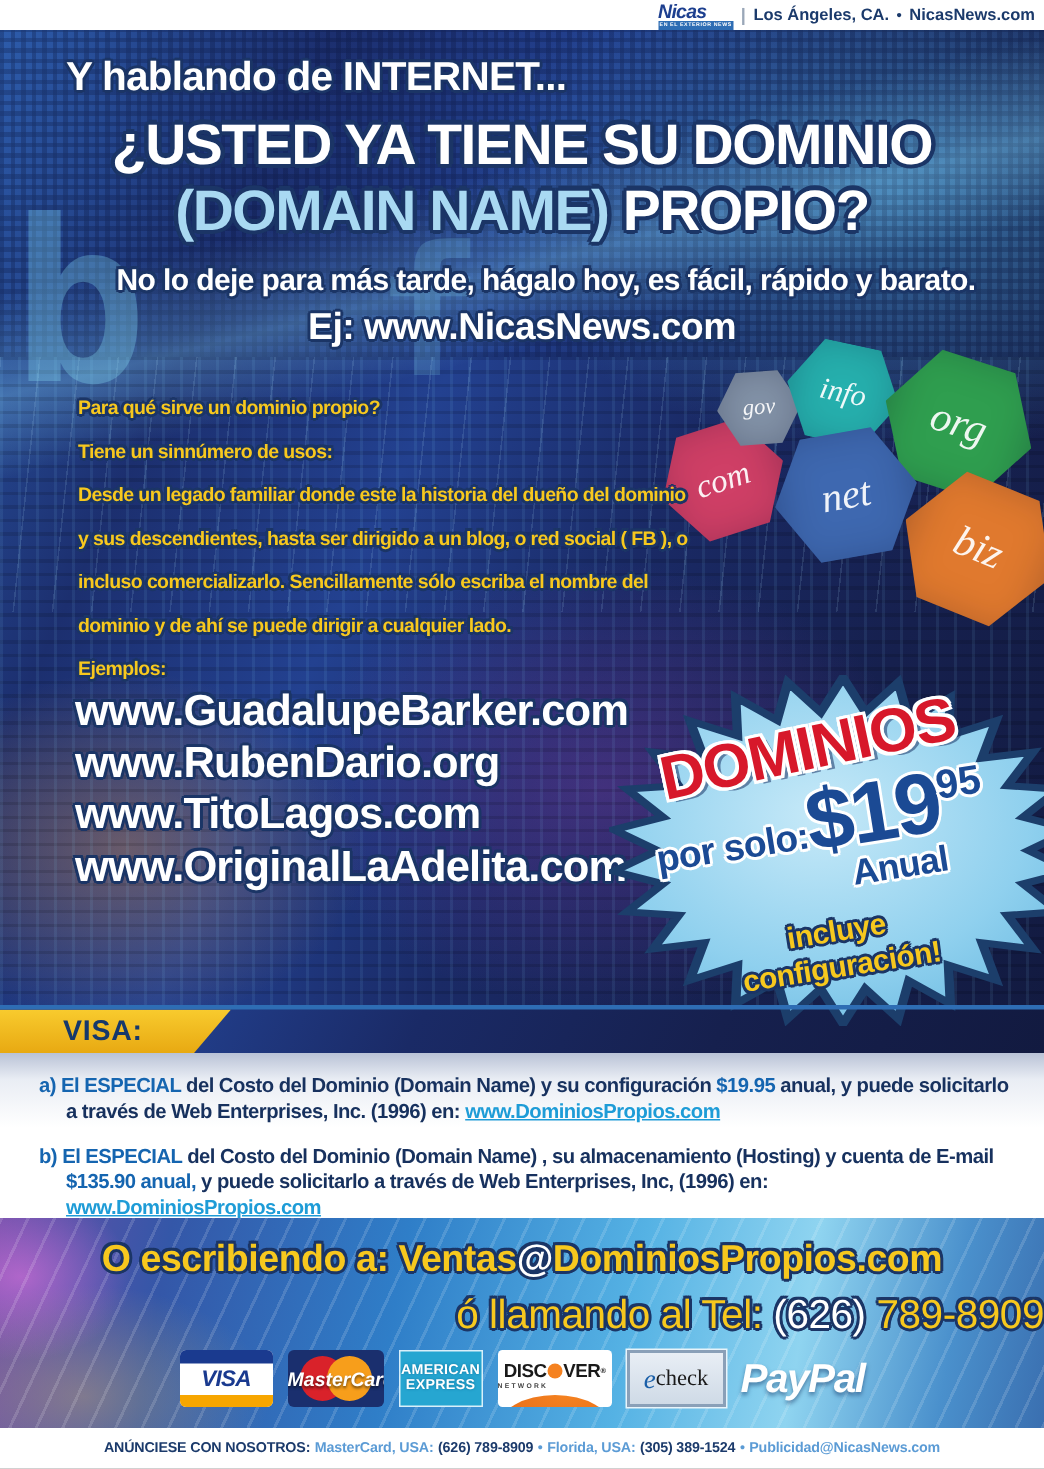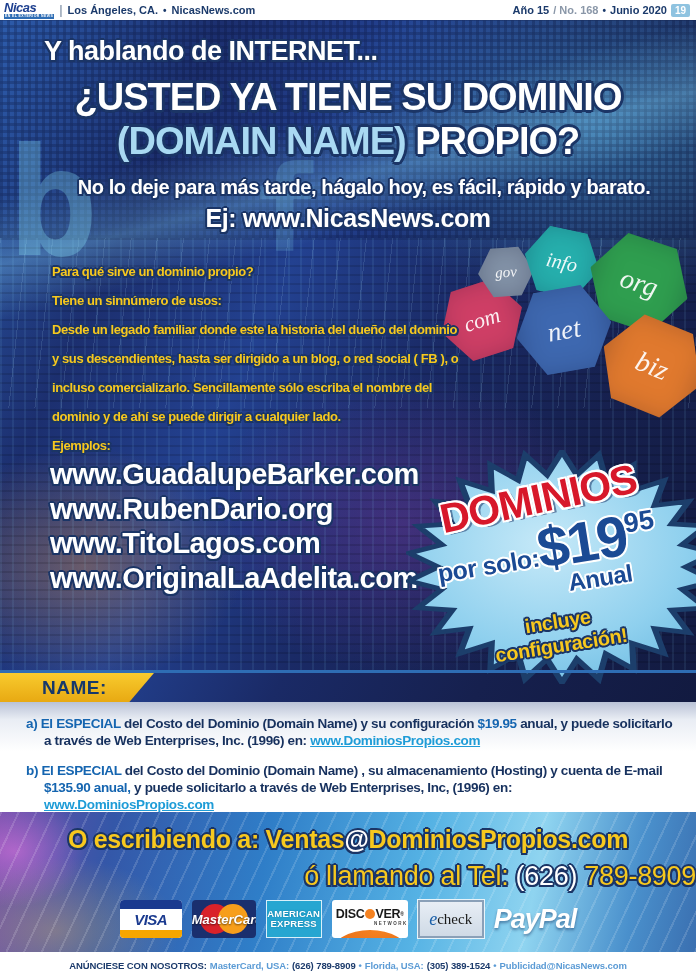--- a/index.html
+++ b/index.html
@@ -4,21 +4,21 @@
 <style>
   :root{
     --nv:#1b3566; --nv2:#16386b; --yel:#f7c81e; --red:#d7182a;
     --lb:#a9d9f2; --link:#1e9cd7; --blu:#1565b0;
   }
   *{margin:0;padding:0;box-sizing:border-box;}
   body{background:#777;font-family:"Liberation Sans",sans-serif;}
   .page{position:relative;width:696px;height:979px;background:#fff;overflow:hidden;margin:0 auto;}
 
   
-  .masthead{position:relative;height:20px;background:#fff;display:flex;justify-content:space-between;align-items:center;padding:1px 6px 1px 4px;}
+  .masthead{position:relative;height:20px;background:#fff;display:flex;justify-content:space-between;align-items:flex-end;padding:1px 6px 1px 4px;flex-direction:column;}
   .mast-left{display:flex;align-items:center;gap:5px;}
   .logo-block{display:flex;flex-direction:column;line-height:1;}
   .logo{font-style:italic;font-weight:bold;font-size:13px;color:#1d3f8f;letter-spacing:-.5px;}
   .logo-bar{background:#2e6db4;color:#fff;font-size:3.5px;font-weight:bold;text-align:center;padding:1px 1px;letter-spacing:.4px;white-space:nowrap;}
   .mast-div{color:#9aa7b8;font-size:12px;font-weight:bold;}
   .mast-city,.mast-site{color:#1b3a6b;font-weight:bold;font-size:11px;text-decoration:none;}
   .mast-dot,.mast-dot2{color:#1b3a6b;font-size:10px;font-weight:bold;}
   .mast-right{display:flex;align-items:center;gap:4px;font-size:11px;}
   .iss-b{color:#1b3a6b;font-weight:bold;}
   .iss-l{color:#8a97a8;font-weight:bold;}
@@ -114,21 +114,21 @@
   .pv-top{height:9px;background:#1a3a8f;}
   .pv-mid{flex:1;display:flex;align-items:center;justify-content:center;font-style:italic;font-weight:bold;font-size:15px;color:#1a3a8f;letter-spacing:-.5px;}
   .pv-bot{height:8px;background:#f7a600;}
   .pay-mc{position:relative;width:64px;height:38px;background:#1a2f6e;border-radius:4px;overflow:hidden;}
   .mc-red,.mc-org{position:absolute;top:4px;width:30px;height:30px;border-radius:50%;}
   .mc-red{left:8px;background:#d9222a;}
   .mc-org{right:8px;background:#f79e1b;}
   .mc-txt{position:absolute;left:0;top:12px;width:100%;text-align:left;color:#fff;font-style:italic;font-weight:bold;font-size:13px;text-shadow:0 1px 2px rgba(0,0,0,.6);}
   .pay-amex{width:56px;height:38px;background:#26a6d1;border:1px solid #d9f0fa;display:flex;flex-direction:column;align-items:center;justify-content:center;line-height:1.05;}
   .pay-amex span{color:#fff;font-weight:bold;font-size:9.5px;letter-spacing:.2px;text-shadow:0 0 2px #1577a0;}
-  .pay-disc{position:relative;width:76px;height:38px;background:#fff;border-radius:3px;overflow:hidden;text-align:right;}
+  .pay-disc{position:relative;width:76px;height:38px;background:#fff;border-radius:3px;overflow:hidden;text-align:left;}
   .disc-row{margin-top:7px;font-weight:bold;font-size:12.5px;color:#1a1a1a;letter-spacing:-.3px;display:flex;justify-content:center;align-items:center;}
   .disc-o{display:inline-block;width:10px;height:10px;border-radius:50%;background:#f58220;margin:0 .5px;}
   .disc-reg{font-size:5px;vertical-align:top;}
   .disc-sub{font-size:4.5px;font-weight:bold;color:#444;letter-spacing:1.5px;}
   .disc-swoosh{position:absolute;left:0;bottom:-14px;width:100%;height:22px;background:radial-gradient(ellipse at 60% 0%,#f58220 0%,#e8701a 70%,transparent 71%);border-radius:50% 50% 0 0/100% 100% 0 0;}
   .pay-echeck{width:66px;height:38px;background:linear-gradient(180deg,#e8eef5,#cfdae6);border:2px solid #8aa0b8;box-shadow:0 0 0 1px #e8f4fa;display:flex;align-items:center;justify-content:center;font-family:"Liberation Serif",serif;}
   .ec-e{font-style:italic;color:#1a5fa8;font-size:18px;}
   .ec-rest{color:#1a1a1a;font-size:15px;}
   .pay-pp{font-style:italic;font-weight:bold;font-size:27px;color:#fff;letter-spacing:-1px;text-shadow:0 2px 3px rgba(10,40,90,.5);}
 
@@ -233,21 +233,21 @@
       </div>
       <div class="b-anual ol-w2">Anual</div>
       <div class="b-note ol-n2">
         <div>incluye</div>
         <div>configuración!</div>
       </div>
     </div>
 
     <div class="costo-line"></div>
     <div class="costo-chev">
-      <span>NAME:</span>
+      <span>VISA:</span>
     </div>
   </section>
 
   <section class="offers">
     <p class="offer"><span class="of-blue">a) El ESPECIAL</span><span> del Costo del Dominio (Domain Name) y su configuración </span><span class="of-blue">$19.95</span><span> anual, y puede solicitarlo a través de Web Enterprises, Inc. (1996) en: </span><a class="of-link">www.DominiosPropios.com</a></p>
     <p class="offer"><span class="of-blue">b) El ESPECIAL</span><span> del Costo del Dominio (Domain Name) , su almacenamiento (Hosting) y cuenta de E-mail </span><span class="of-blue">$135.90 anual,</span><span> y puede solicitarlo a través de Web Enterprises, Inc, (1996) en: </span><a class="of-link">www.DominiosPropios.com</a></p>
   </section>
 
   <section class="photo-bottom">
     <div class="tex-streaks"></div>

